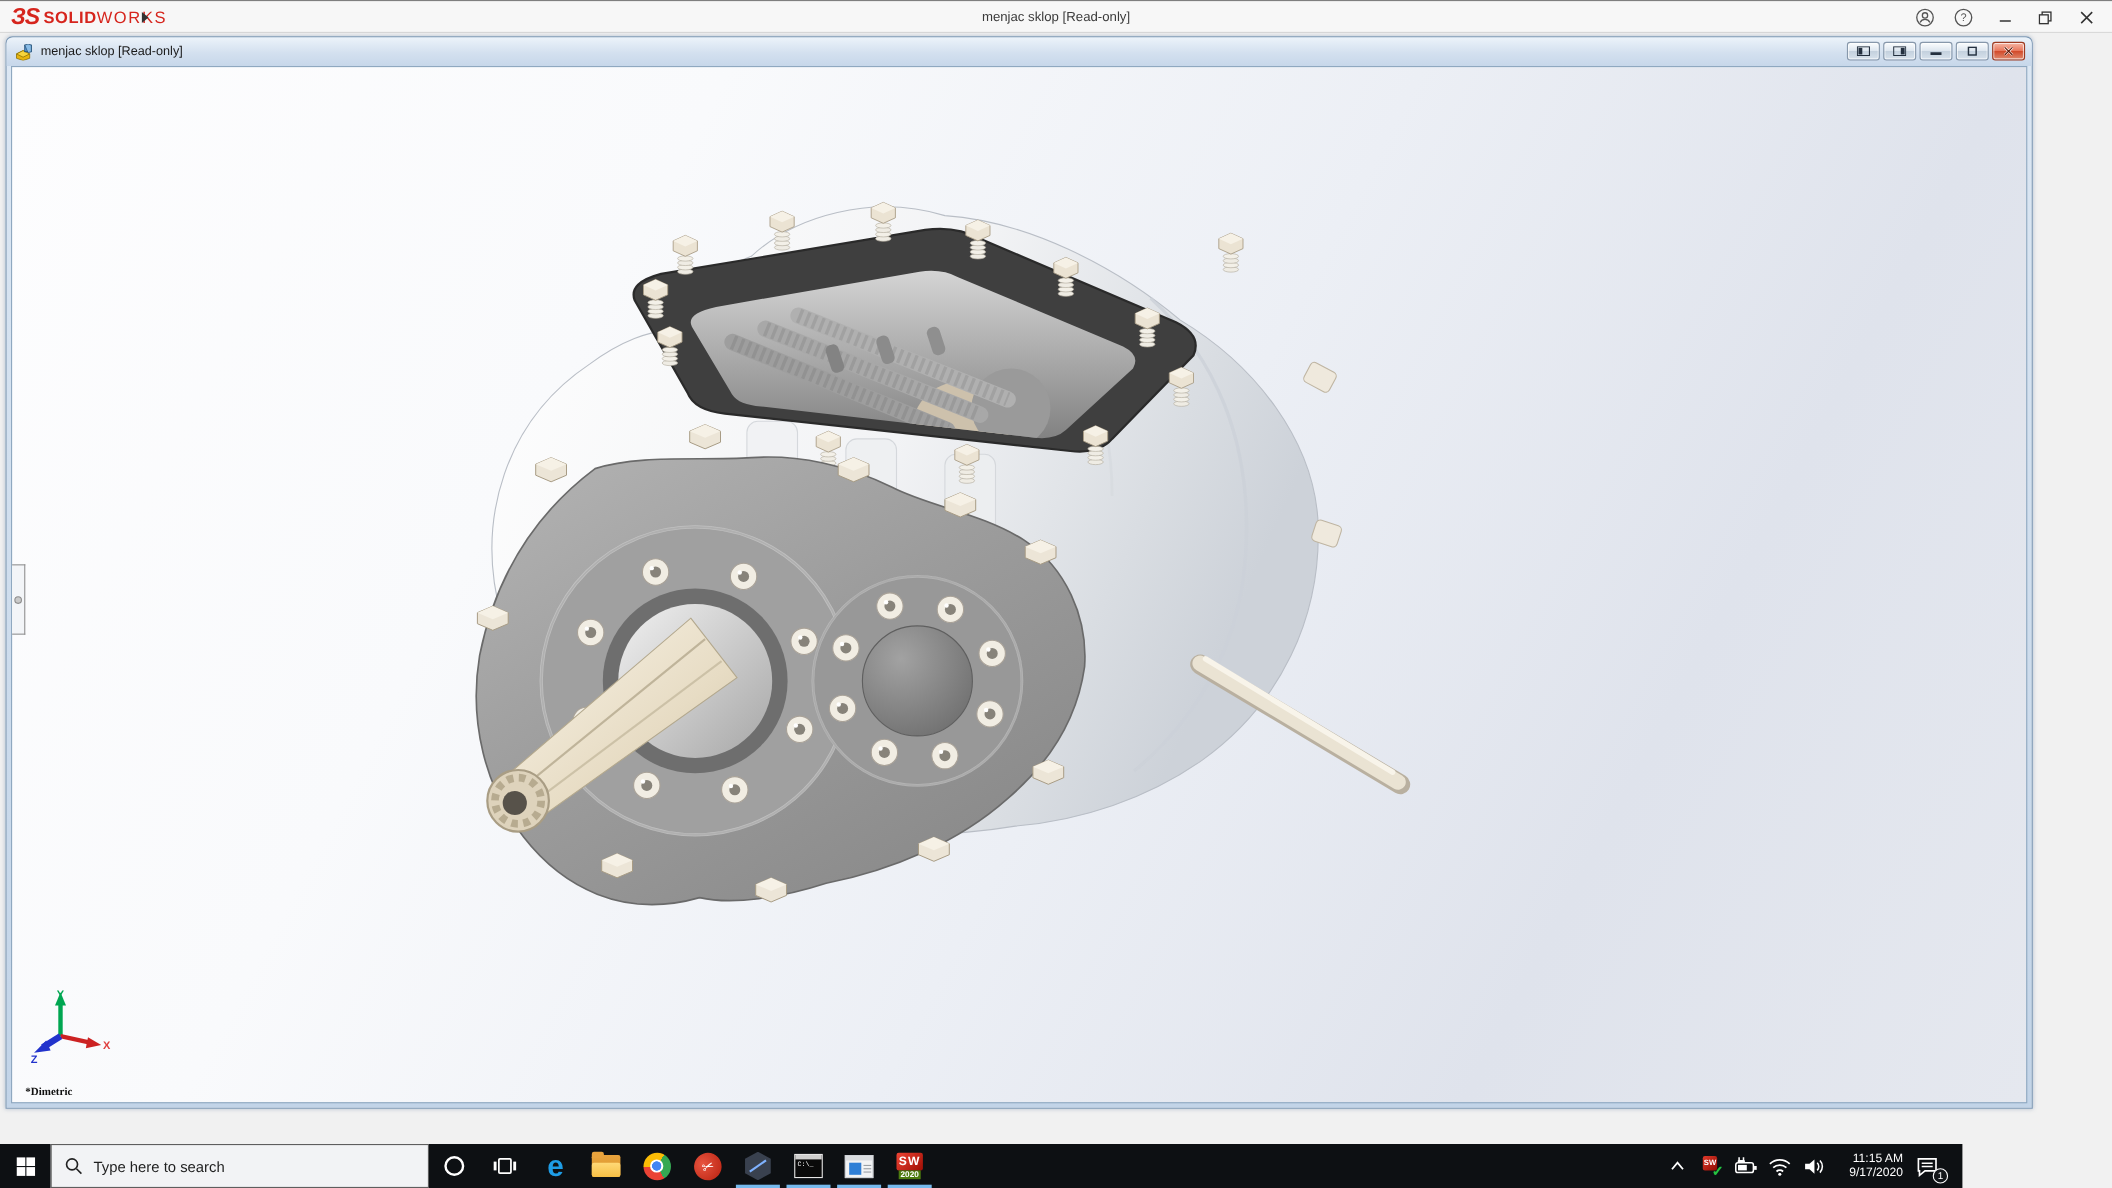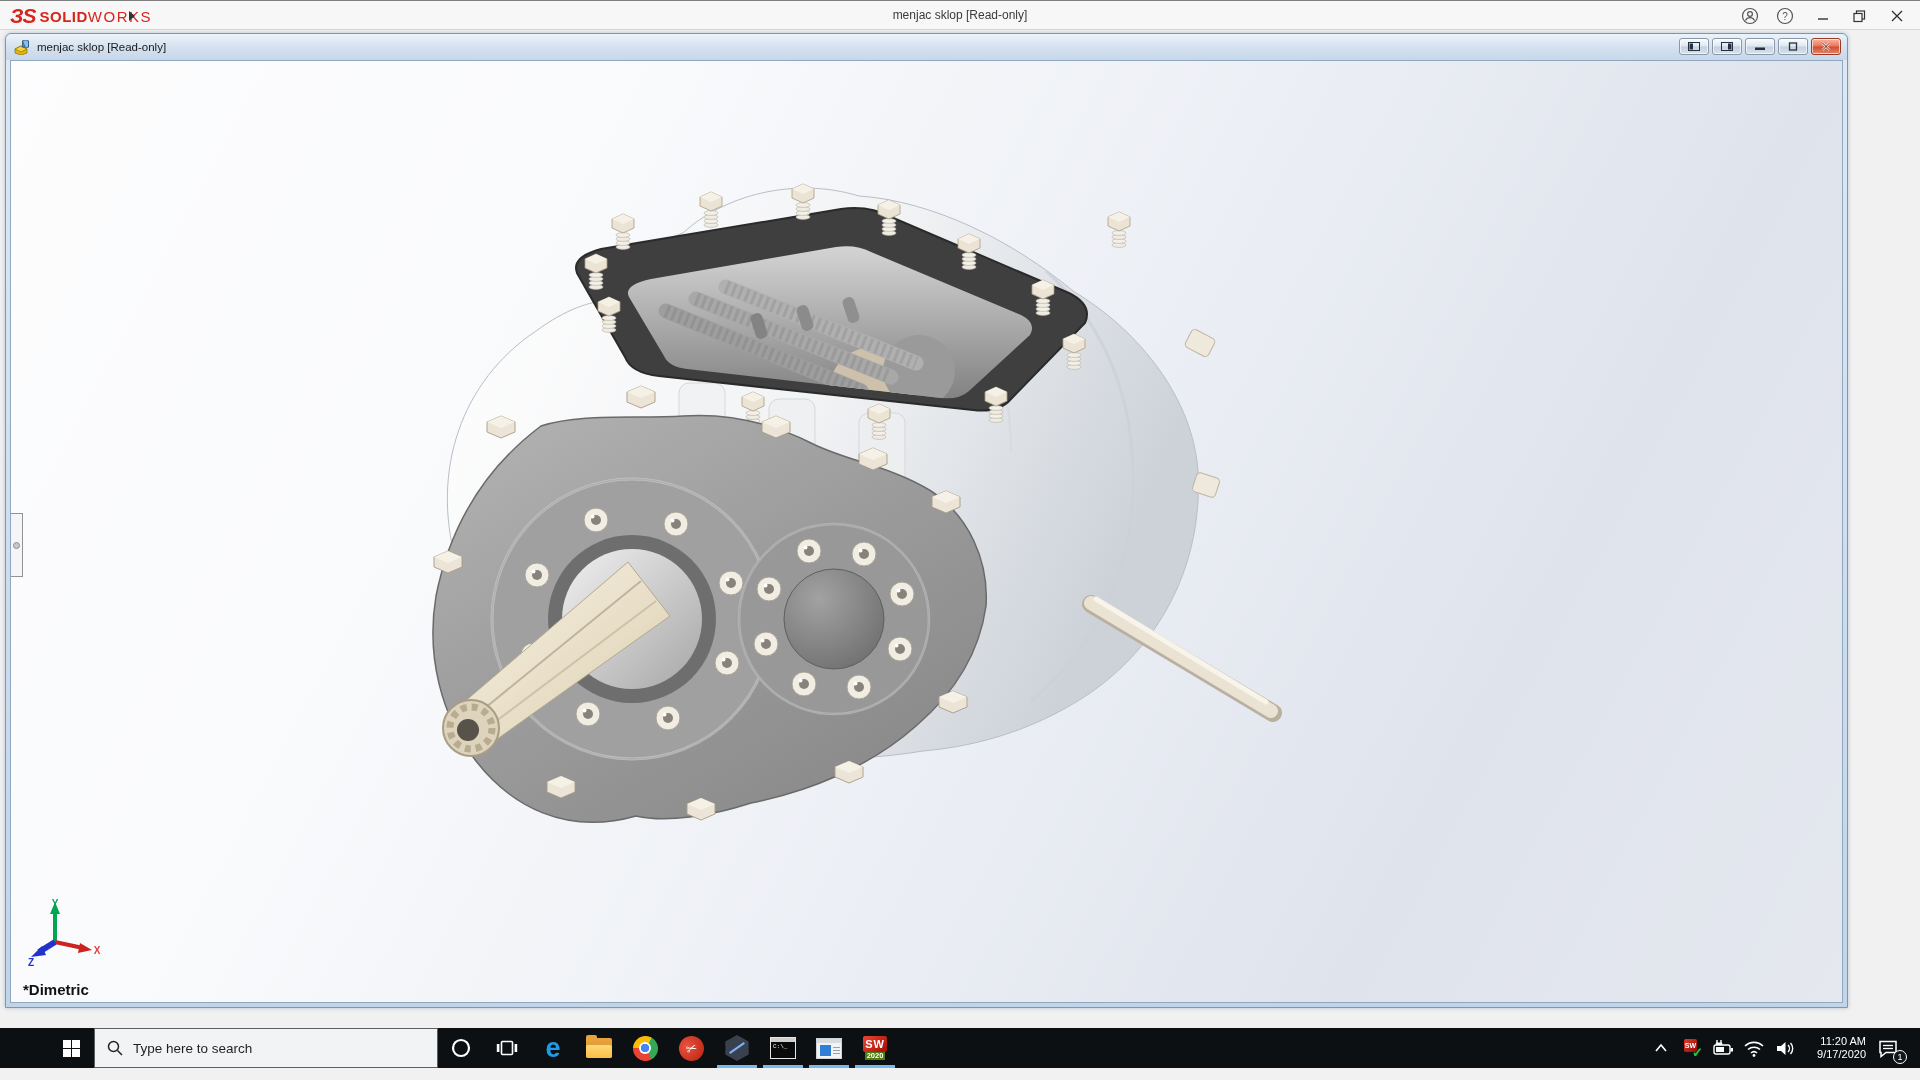--- a/index.html
+++ b/index.html
@@ -35,26 +35,26 @@
   
   #viewport { position:absolute; left:4px; right:4px; top:26px; bottom:4px; overflow:hidden;
     border:1px solid #8fa8c0;
     background:linear-gradient(118deg,#fdfdfe 0%,#f9fafc 28%,#eceff5 55%,#dfe3ec 78%,#e5e8ef 100%); }
   #model-svg { position:absolute; left:0; top:0; }
   #collapsed-tab { position:absolute; left:-1px; top:452px; width:13px; height:64px;
     background:#f3f5f8; border:1px solid #929292; border-left:none; }
   #collapsed-tab .dot { position:absolute; left:3px; top:28px; width:7px; height:7px; border-radius:50%;
     background:#c9c9c9; border:1px solid #8d8d8d; }
   #triad { position:absolute; left:14px; bottom:34px; }
-  #view-orientation { position:absolute; left:12px; bottom:4px; font-size:15px; font-weight:bold; color:#111; }
+  #view-orientation { position:absolute; left:12px; bottom:4px; font-size:10px; font-weight:bold; color:#111;font-family:Liberation Serif, serif; }
   .axis-label { font-size:10px; font-weight:bold; }
 
   
-  #taskbar { position:absolute; left:0; bottom:12px; width:1920px; height:40px; background:#0d1013;
-    display:flex; align-items:stretch;padding-left:48px; }
+  #taskbar { position:absolute; left:0; bottom:0; width:1784px; height:40px; background:#0d1013;
+    display:flex; align-items:stretch; }
   .tb-btn { position:relative; width:46px; display:flex; align-items:center; justify-content:center; }
   .tb-btn.running::after { content:""; position:absolute; left:3px; right:3px; bottom:0; height:3px; background:#76b9ed; }
   #search-box { width:344px; background:#f2f3f5; border:1px solid #5e5e5e; display:flex; align-items:center;
     gap:10px; padding-left:12px; }
   #search-box span { font-size:13.5px; color:#1f1f1f; }
   #folder-icon { position:relative; width:26px; height:20px; }
   #folder-icon .back { position:absolute; inset:0; background:linear-gradient(#e8a33d,#d89428); border-radius:2px; }
   #folder-icon .tab { position:absolute; left:0; top:-3px; width:11px; height:6px; background:#e8a33d; border-radius:2px 2px 0 0; }
   #folder-icon .front { position:absolute; left:0; bottom:0; width:26px; height:13px;
     background:linear-gradient(#ffd977,#f7bf45); border-radius:2px; }
@@ -469,21 +469,21 @@
           <circle cx="11" cy="15.5" r="1.4" fill="#fff"></circle>
         </svg>
     </div>
     <div class="tray-item">
       <svg width="21" height="17" viewBox="0 0 21 17">
           <polygon points="2,6 6,6 10.5,2 10.5,15 6,11 2,11" fill="#fff"></polygon>
           <path d="M13,5 a5,5 0 0 1 0,7 M15.5,3 a8,8 0 0 1 0,11" fill="none" stroke="#fff" stroke-width="1.4"></path>
         </svg>
     </div>
     <div id="clock">
-      <div>11:20 AM</div>
+      <div>11:15 AM</div>
       <div>9/17/2020</div>
     </div>
     <div class="tray-item" id="action-center">
       <svg width="20" height="19" viewBox="0 0 20 19">
           <path d="M2,2.5 h16 v11 h-10 l-5,4 v-4 h-1 z" fill="none" stroke="#fff" stroke-width="1.5"></path>
           <line x1="5" y1="6.5" x2="15" y2="6.5" stroke="#fff" stroke-width="1.3"></line>
           <line x1="5" y1="9.5" x2="15" y2="9.5" stroke="#fff" stroke-width="1.3"></line>
         </svg>
       <div id="ac-badge">1</div>
     </div>

